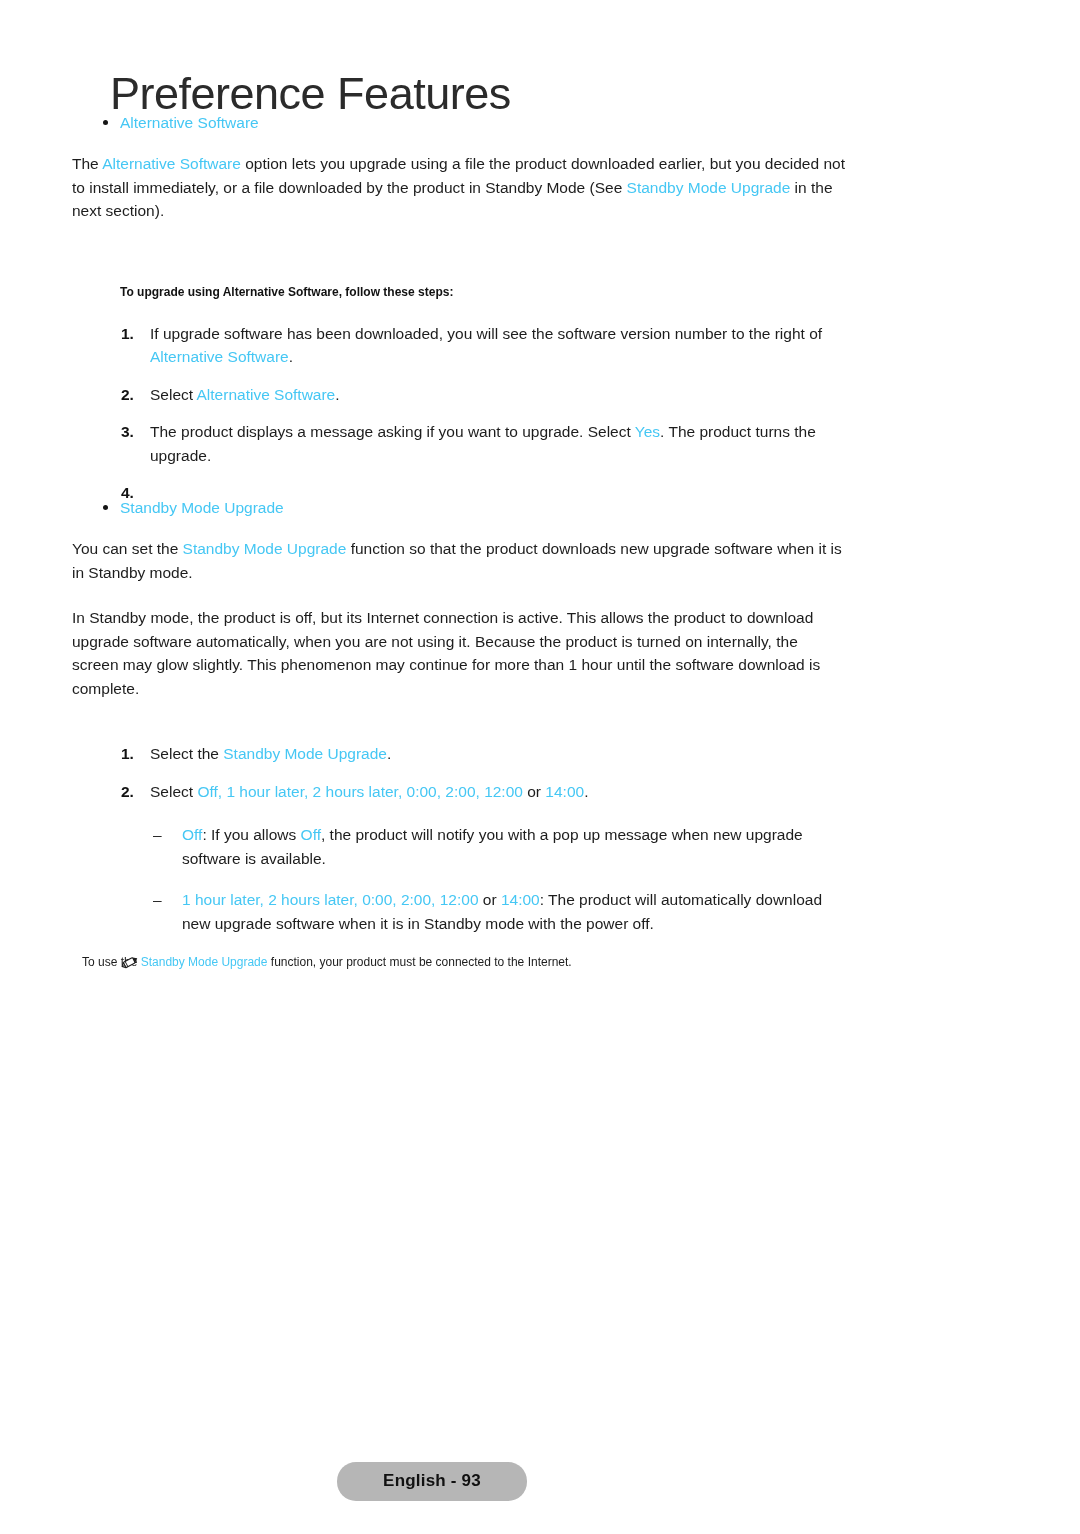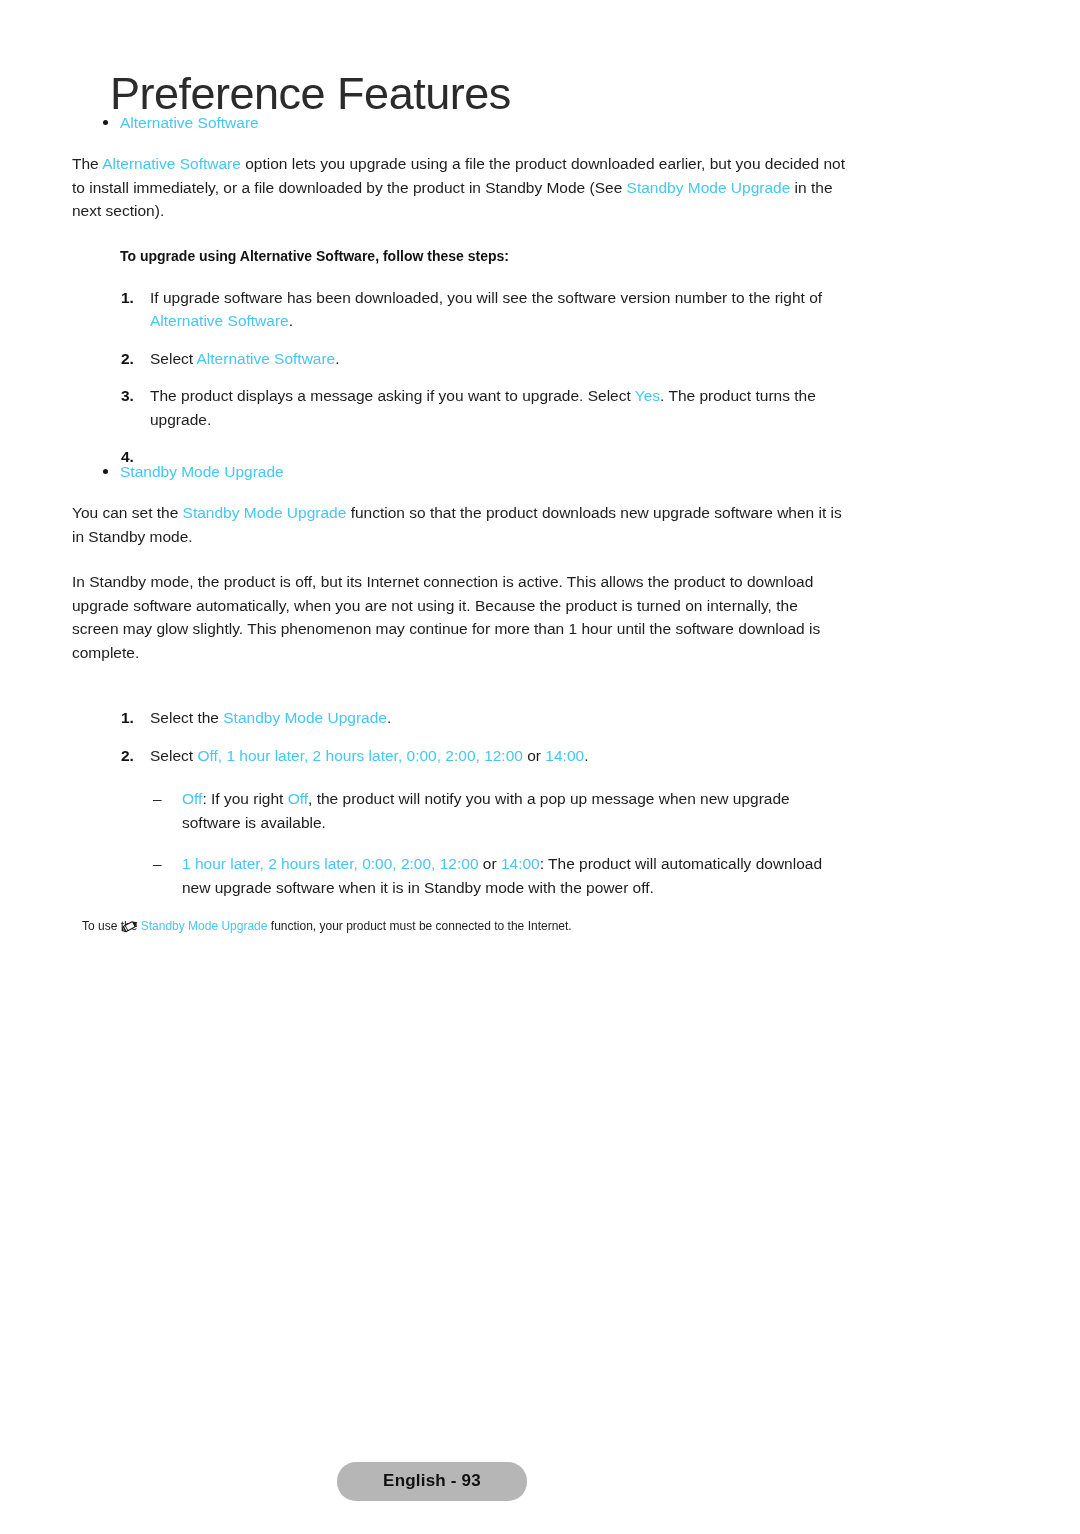--- a/index.html
+++ b/index.html
@@ -68,24 +68,25 @@
     padding-right: 90px;
     font-size: 15.5px;
     line-height: 23.5px;
     color: #1d1d1d;
     text-align: left;
   }
 
   .bold-head {
     padding-left: 120px;
     padding-right: 90px;
-    font-size: 14px;
+    font-size: 12px;
     line-height: 23px;
     font-weight: bold;
     color: #121212;
+    margin-top: 36px;
   }
 
   
   .num-item {
     position: relative;
     padding-left: 150px;
     padding-right: 90px;
     font-size: 15.5px;
     line-height: 23.5px;
     color: #1d1d1d;
@@ -235,21 +236,21 @@
 
     <div class="sp-14"></div>
 
     <div class="num-item">
       <span class="num">2.</span><span class="bk">Select </span><span class="cy">Off</span><span class="cy">, </span><span class="cy">1 hour later</span><span class="cy">, </span><span class="cy">2 hours later</span><span class="cy">, </span><span class="cy">0:00</span><span class="cy">, </span><span class="cy">2:00</span><span class="cy">, </span><span class="cy">12:00</span><span class="bk"> or </span><span class="cy">14:00</span><span class="bk">.</span>
     </div>
 
     <div class="sp-20"></div>
 
     <div class="dash-item">
-      <span class="dash">–</span><span class="cy">Off</span><span class="bk">: If you right </span><span class="cy">Off</span><span class="bk">, the product will notify you with a pop up message when new upgrade software is available.</span>
+      <span class="dash">–</span><span class="cy">Off</span><span class="bk">: If you allows </span><span class="cy">Off</span><span class="bk">, the product will notify you with a pop up message when new upgrade software is available.</span>
     </div>
 
     <div class="sp-18"></div>
 
     <div class="dash-item">
       <span class="dash">–</span><span class="cy">1 hour later</span><span class="cy">, </span><span class="cy">2 hours later</span><span class="cy">, </span><span class="cy">0:00</span><span class="cy">, </span><span class="cy">2:00</span><span class="cy">, </span><span class="cy">12:00</span><span class="bk"> or </span><span class="cy">14:00</span><span class="bk">: The product will automatically download new upgrade software when it is in Standby mode with the power off.</span>
     </div>
 
     <div class="sp-16"></div>
 

